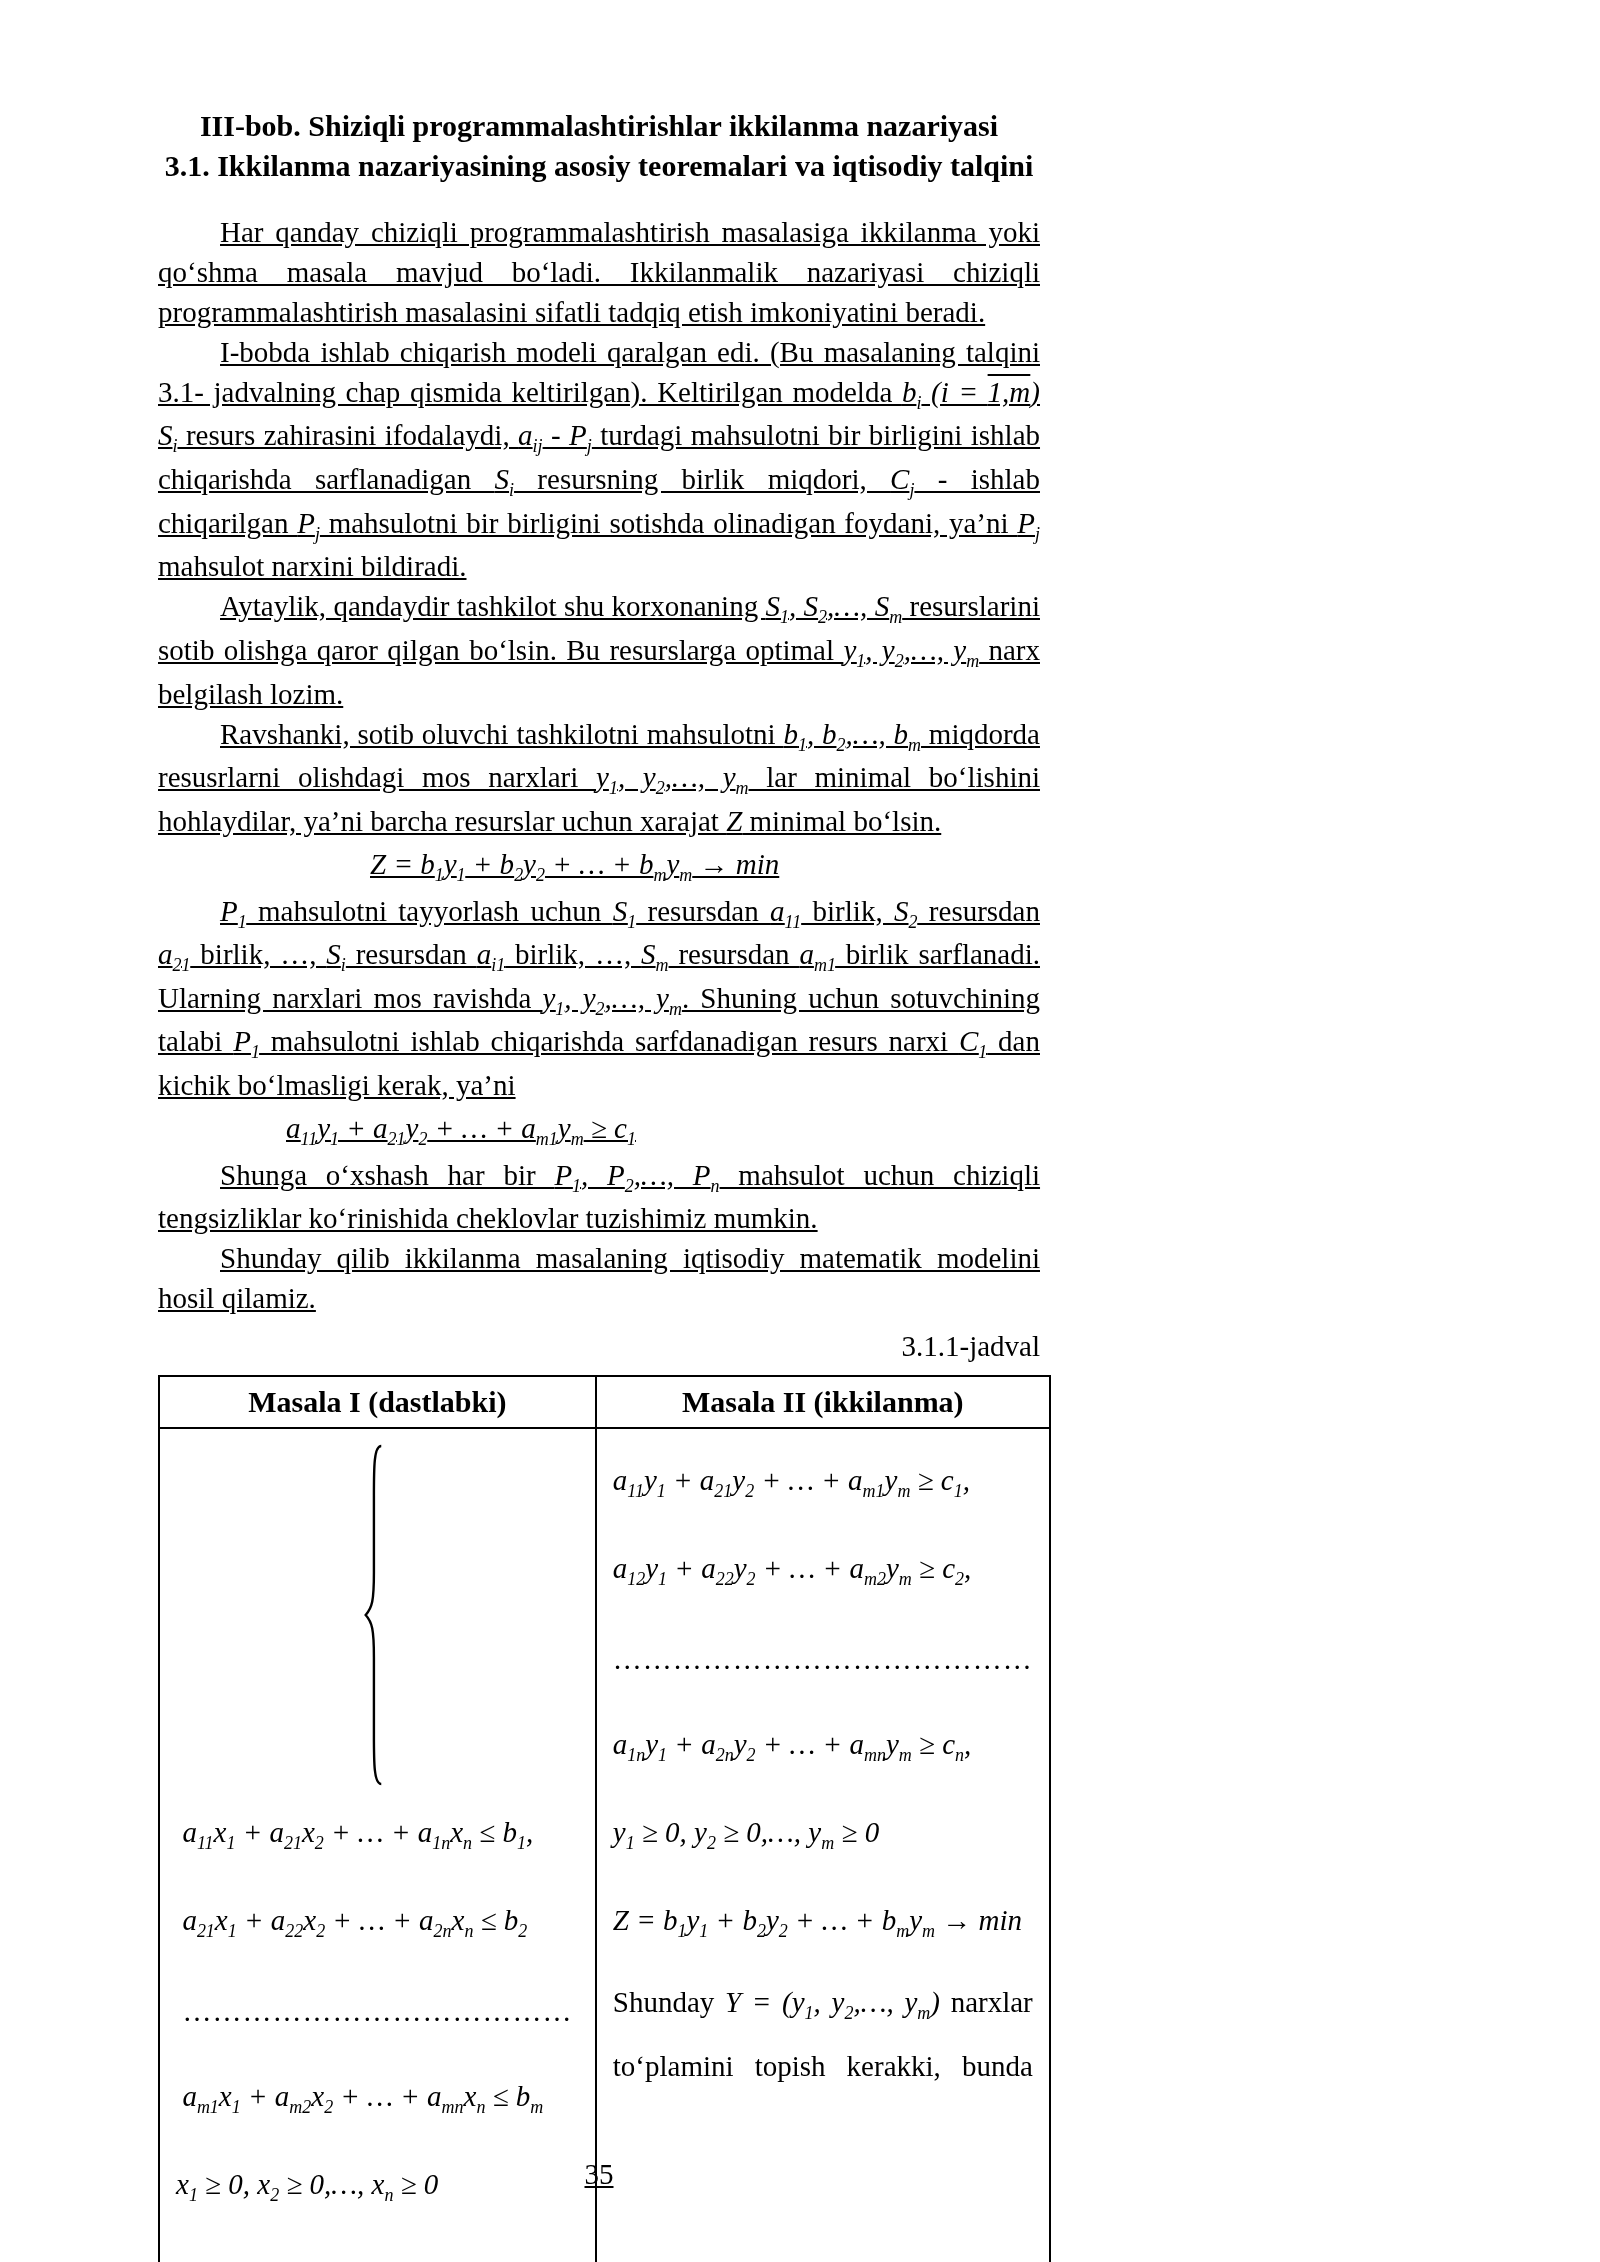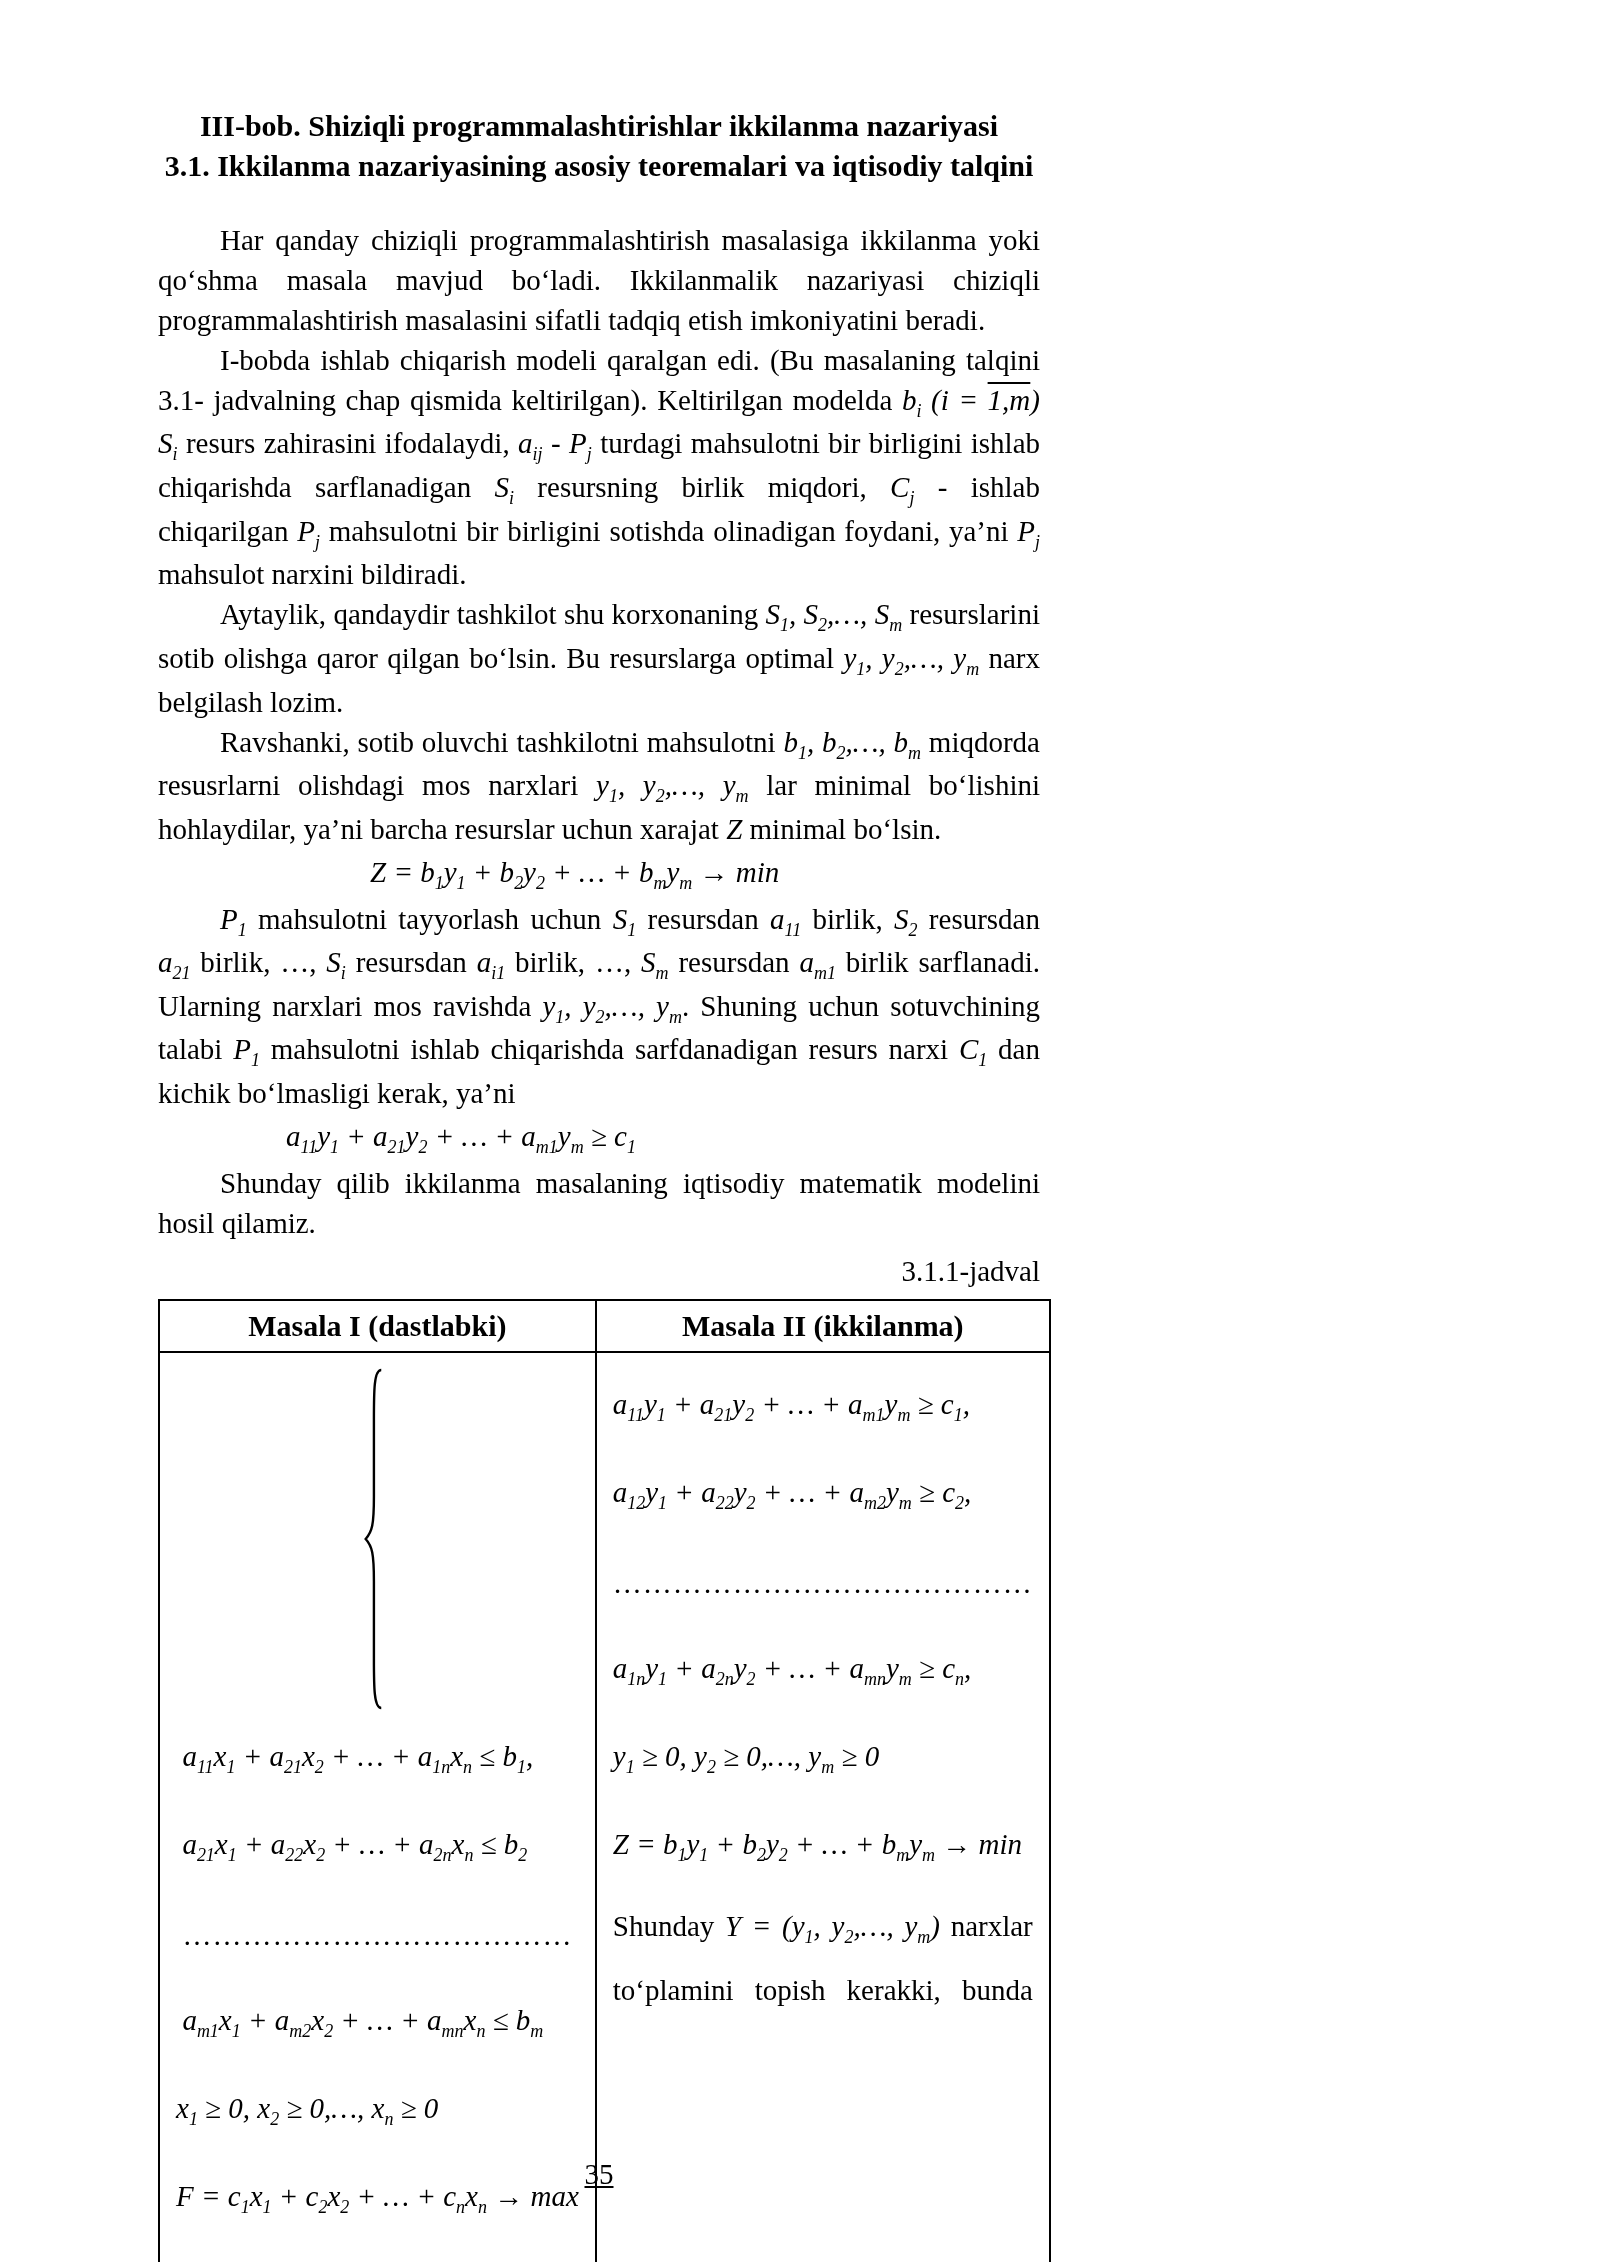--- a/index.html
+++ b/index.html
@@ -17,21 +17,21 @@
     position:absolute;
     left:158px; top:106px;
     width:882px;
   }
   .title-line {
     text-align:center;
     font-weight:bold;
     font-size:30px;
     line-height:1.33;
   }
-  .body-text { margin-top:34px; font-size:29px; }
+  .body-text { margin-top:26px; font-size:29px;text-decoration:underline; }
   p.para {
     text-align:justify;
     text-indent:62px;
     line-height:1.38;
   }
   .math { font-style:italic; white-space:nowrap; }
   .math sub { font-size:0.62em; font-style:italic; }
   .ovl { text-decoration:overline; }
   .equation {
     font-size:29px;
@@ -101,20 +101,21 @@
     <div class="title-line">3.1. Ikkilanma nazariyasining asosiy teoremalari va iqtisodiy talqini</div>
 
     <div class="body-text">
       <p class="para">Har qanday chiziqli programmalashtirish masalasiga ikkilanma yoki qo‘shma masala mavjud bo‘ladi. Ikkilanmalik nazariyasi chiziqli programmalashtirish masalasini sifatli tadqiq etish imkoniyatini beradi.</p>
       <p class="para">I-bobda ishlab chiqarish modeli qaralgan edi. (Bu masalaning talqini 3.1- jadvalning chap qismida keltirilgan). Keltirilgan modelda <span class="math">b<sub>i</sub> (i = <span class="ovl">1,m</span>)</span> <span class="math">S<sub>i</sub></span> resurs zahirasini ifodalaydi, <span class="math">a<sub>ij</sub> - P<sub>j</sub></span> turdagi mahsulotni bir birligini ishlab chiqarishda sarflanadigan <span class="math">S<sub>i</sub></span> resursning birlik miqdori, <span class="math">C<sub>j</sub></span> - ishlab chiqarilgan <span class="math">P<sub>j</sub></span> mahsulotni bir birligini sotishda olinadigan foydani, ya’ni <span class="math">P<sub>j</sub></span> mahsulot narxini bildiradi.</p>
       <p class="para">Aytaylik, qandaydir tashkilot shu korxonaning <span class="math">S<sub>1</sub>, S<sub>2</sub>,…, S<sub>m</sub></span> resurslarini sotib olishga qaror qilgan bo‘lsin. Bu resurslarga optimal <span class="math">y<sub>1</sub>, y<sub>2</sub>,…, y<sub>m</sub></span> narx belgilash lozim.</p>
       <p class="para">Ravshanki, sotib oluvchi tashkilotni mahsulotni <span class="math">b<sub>1</sub>, b<sub>2</sub>,…, b<sub>m</sub></span> miqdorda resusrlarni olishdagi mos narxlari <span class="math">y<sub>1</sub>, y<sub>2</sub>,…, y<sub>m</sub></span> lar minimal bo‘lishini hohlaydilar, ya’ni barcha resurslar uchun xarajat <span class="math">Z</span> minimal bo‘lsin.</p>
       <div class="equation eq-z"><span class="math">Z = b<sub>1</sub>y<sub>1</sub> + b<sub>2</sub>y<sub>2</sub> + … + b<sub>m</sub>y<sub>m</sub> → min</span></div>
       <p class="para"><span class="math">P<sub>1</sub></span> mahsulotni tayyorlash uchun <span class="math">S<sub>1</sub></span> resursdan <span class="math">a<sub>11</sub></span> birlik, <span class="math">S<sub>2</sub></span> resursdan <span class="math">a<sub>21</sub></span> birlik, …, <span class="math">S<sub>i</sub></span> resursdan <span class="math">a<sub>i1</sub></span> birlik, …, <span class="math">S<sub>m</sub></span> resursdan <span class="math">a<sub>m1</sub></span> birlik sarflanadi. Ularning narxlari mos ravishda <span class="math">y<sub>1</sub>, y<sub>2</sub>,…, y<sub>m</sub></span>. Shuning uchun sotuvchining talabi <span class="math">P<sub>1</sub></span> mahsulotni ishlab chiqarishda sarfdanadigan resurs narxi <span class="math">C<sub>1</sub></span> dan kichik bo‘lmasligi kerak, ya’ni</p>
       <div class="equation eq-a"><span class="math">a<sub>11</sub>y<sub>1</sub> + a<sub>21</sub>y<sub>2</sub> + … + a<sub>m1</sub>y<sub>m</sub> ≥ c<sub>1</sub></span></div>
+      <p class="para">Shunga o‘xshash har bir <span class="math">P<sub>1</sub>, P<sub>2</sub>,…, P<sub>n</sub></span> mahsulot uchun chiziqli tengsizliklar ko‘rinishida cheklovlar tuzishimiz mumkin.</p>
       <p class="para">Shunday qilib ikkilanma masalaning iqtisodiy matematik modelini hosil qilamiz.</p>
     </div>
 
     <div class="table-label">3.1.1-jadval</div>
 
     <table class="duality">
       <thead>
         <tr>
           <th>Masala I (dastlabki)</th>
           <th>Masala II (ikkilanma)</th>

